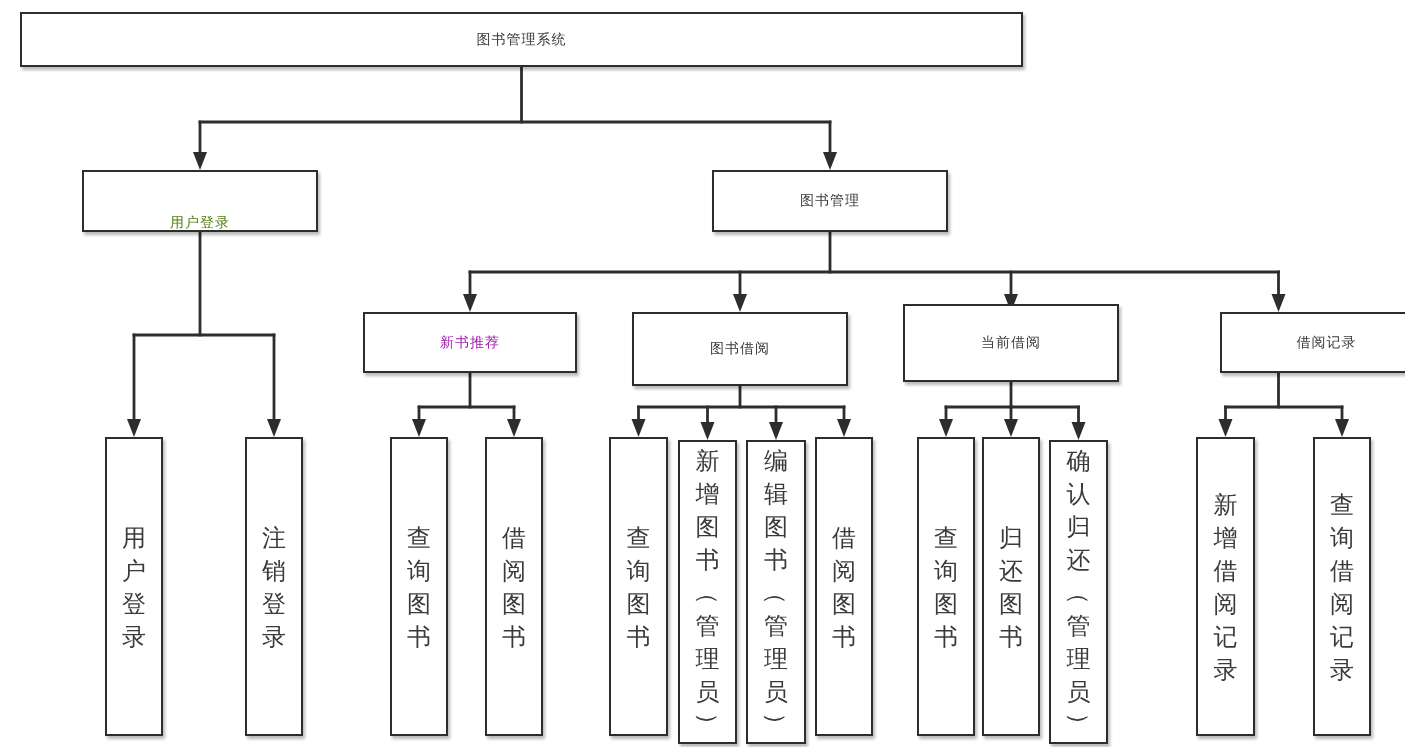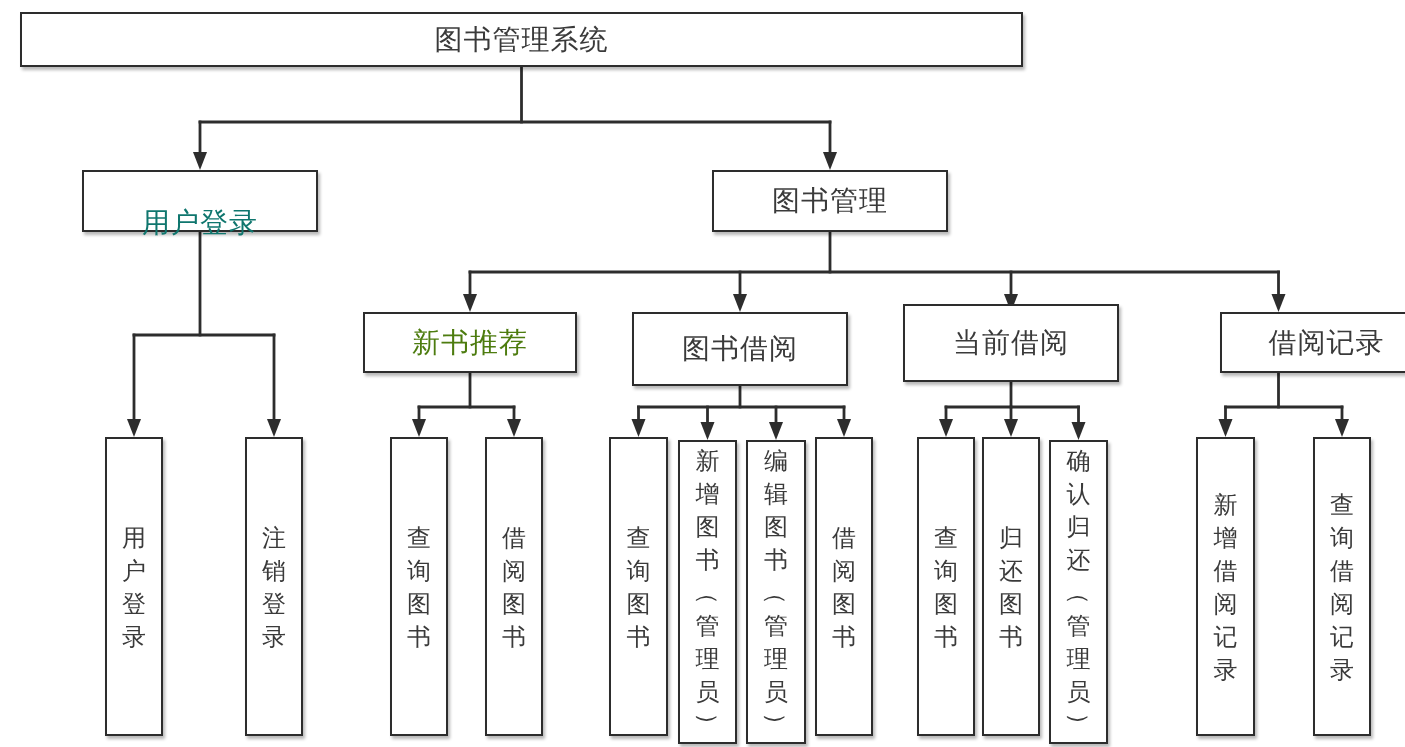--- a/index.html
+++ b/index.html
@@ -16,21 +16,21 @@
     background:#ffffff;
     border:2.5px solid #2d2d2d;
     box-sizing:border-box;
     display:flex;
     align-items:center;
     justify-content:center;
     box-shadow:2px 3px 3px rgba(0,0,0,0.28);
   }
   .node .label{
     color:#3a3a3a;
-    font-size:28px;
+    font-size:14px;
     letter-spacing:1px;
     white-space:nowrap;
     text-align:center;
   }
   .node.vertical .label{
     font-size:24px;
     letter-spacing:0;
     white-space:normal;
   }
   .vchar{
@@ -106,27 +106,27 @@
       <line x1="1225.5" y1="407" x2="1225.5" y2="423" stroke="#2d2d2d" stroke-width="2.8" stroke-linecap="square"></line>
       <polygon points="1218.5,419 1232.5,419 1225.5,437" fill="#2d2d2d"></polygon>
       <line x1="1342" y1="407" x2="1342" y2="423" stroke="#2d2d2d" stroke-width="2.8" stroke-linecap="square"></line>
       <polygon points="1335,419 1349,419 1342,437" fill="#2d2d2d"></polygon>
     </svg>
   <div id="nodes">
       <div class="node" style="left: 20px; top: 12px; width: 1003px; height: 55px; border-color: rgb(45, 45, 45);">
         <div class="label" style="color: rgb(58, 58, 58);">图书管理系统</div>
       </div>
       <div class="node" style="left: 82px; top: 170px; width: 236px; height: 62px; border-color: rgb(45, 45, 45);">
-        <div class="label" style="color: #0f766e; margin-top: 44px;">用户登录</div>
+        <div class="label" style="color: #4d7c0f; margin-top: 44px;">用户登录</div>
       </div>
       <div class="node" style="left: 712px; top: 170px; width: 236px; height: 62px; border-color: rgb(45, 45, 45);">
         <div class="label" style="color: rgb(58, 58, 58); text-align: center;">图书管理</div>
       </div>
       <div class="node" style="left: 363px; top: 312px; width: 214px; height: 61px; border-color: rgb(45, 45, 45);">
-        <div class="label" style="color: #4d7c0f;">新书推荐</div>
+        <div class="label" style="color: #a21caf;">新书推荐</div>
       </div>
       <div class="node" style="left: 632px; top: 312px; width: 216px; height: 74px; border-color: rgb(45, 45, 45);">
         <div class="label" style="color: rgb(58, 58, 58);">图书借阅</div>
       </div>
       <div class="node" style="left: 903px; top: 304px; width: 216px; height: 78px; border-color: rgb(45, 45, 45);">
         <div class="label" style="color: rgb(58, 58, 58);">当前借阅</div>
       </div>
       <div class="node" style="left: 1172px; top: 312px; width: 213px; height: 61px; border-color: rgb(45, 45, 45); margin-left: 48px;">
         <div class="label" style="color: rgb(58, 58, 58);">借阅记录</div>
       </div>

